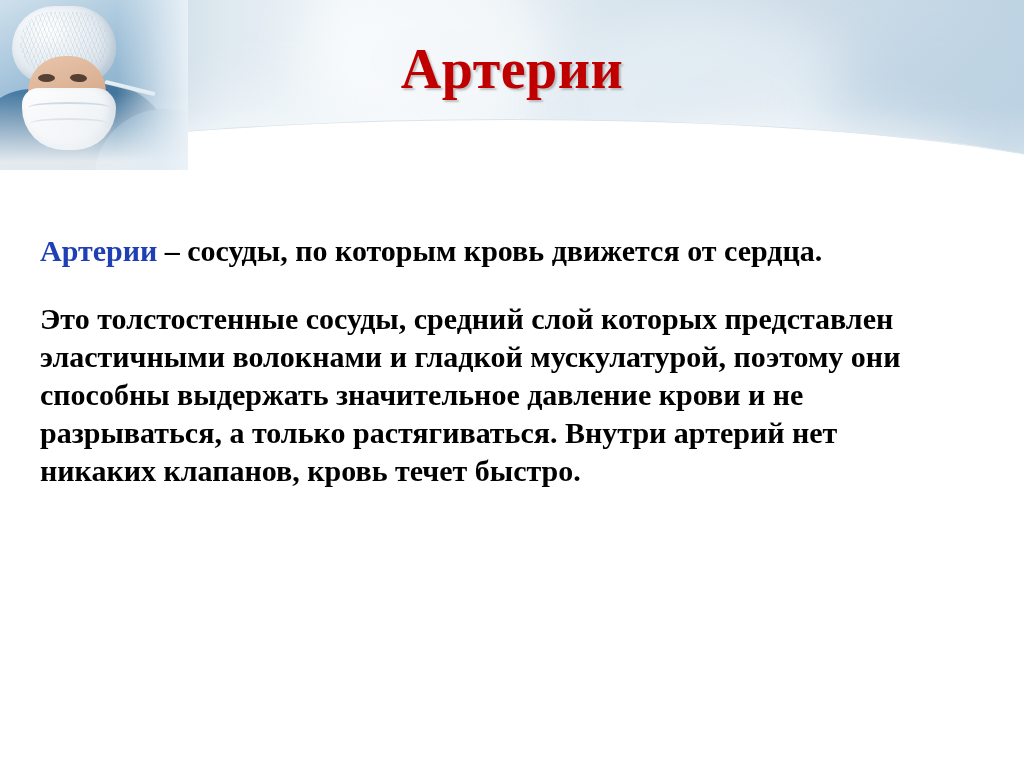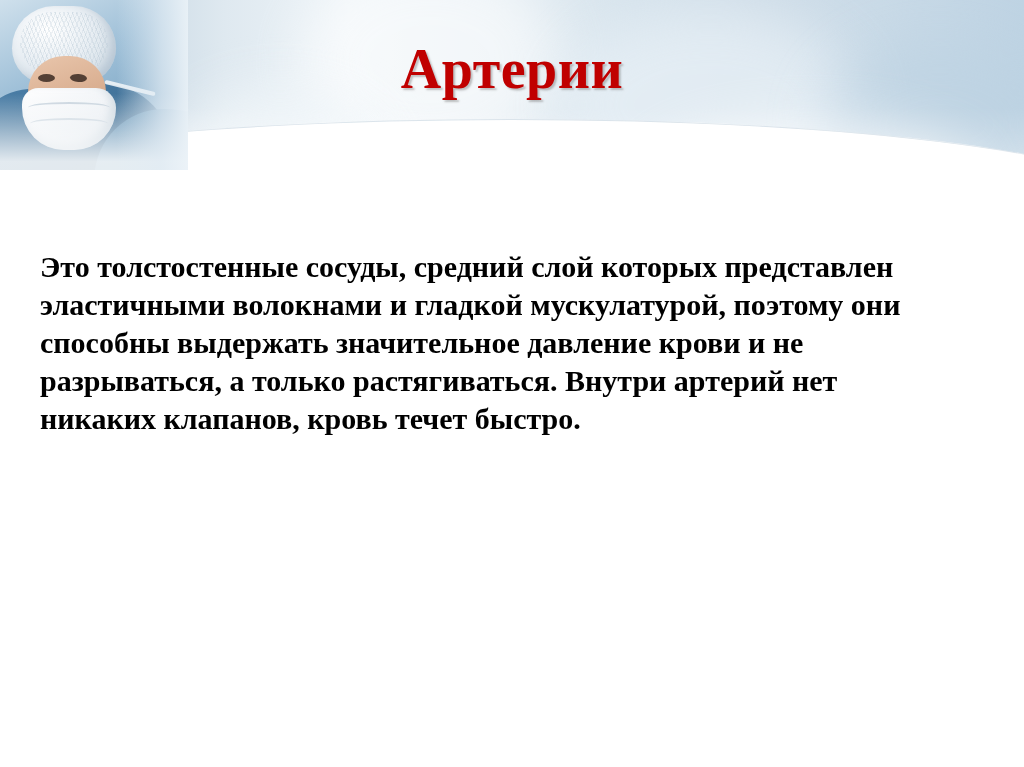--- a/index.html
+++ b/index.html
@@ -265,17 +265,18 @@
     <div class="eye l"></div>
     <div class="eye r"></div>
     <div class="mask"></div>
     <div class="mask-tie"></div>
     <div class="photo-fade"></div>
   </div>
 
   <div class="title">Артерии</div>
 
   <div class="content">
+    <p class="para p1"><span class="lead-term">Артерии</span><span> – сосуды, по которым кровь движется от сердца.</span></p>
 
     <p class="para p2">Это толстостенные сосуды, средний слой которых представлен эластичными волокнами и гладкой мускулатурой, поэтому они способны выдержать значительное давление крови и не разрываться, а только растягиваться. Внутри артерий нет никаких клапанов, кровь течет быстро.</p>
   </div>
 
 </div>
 
 </body></html>

